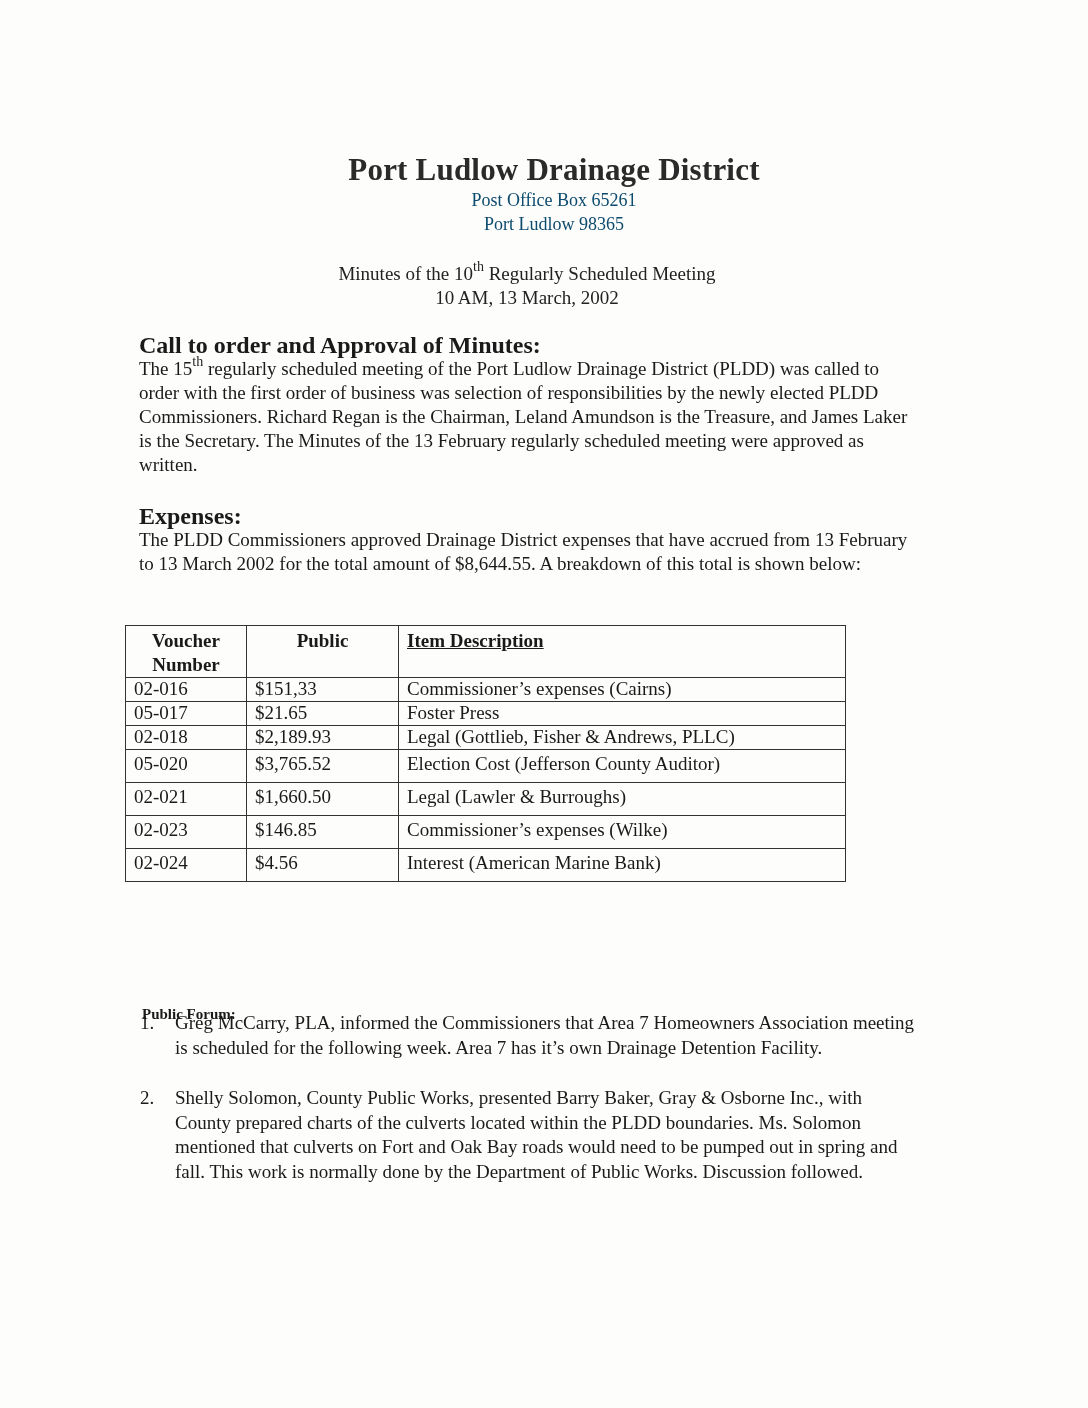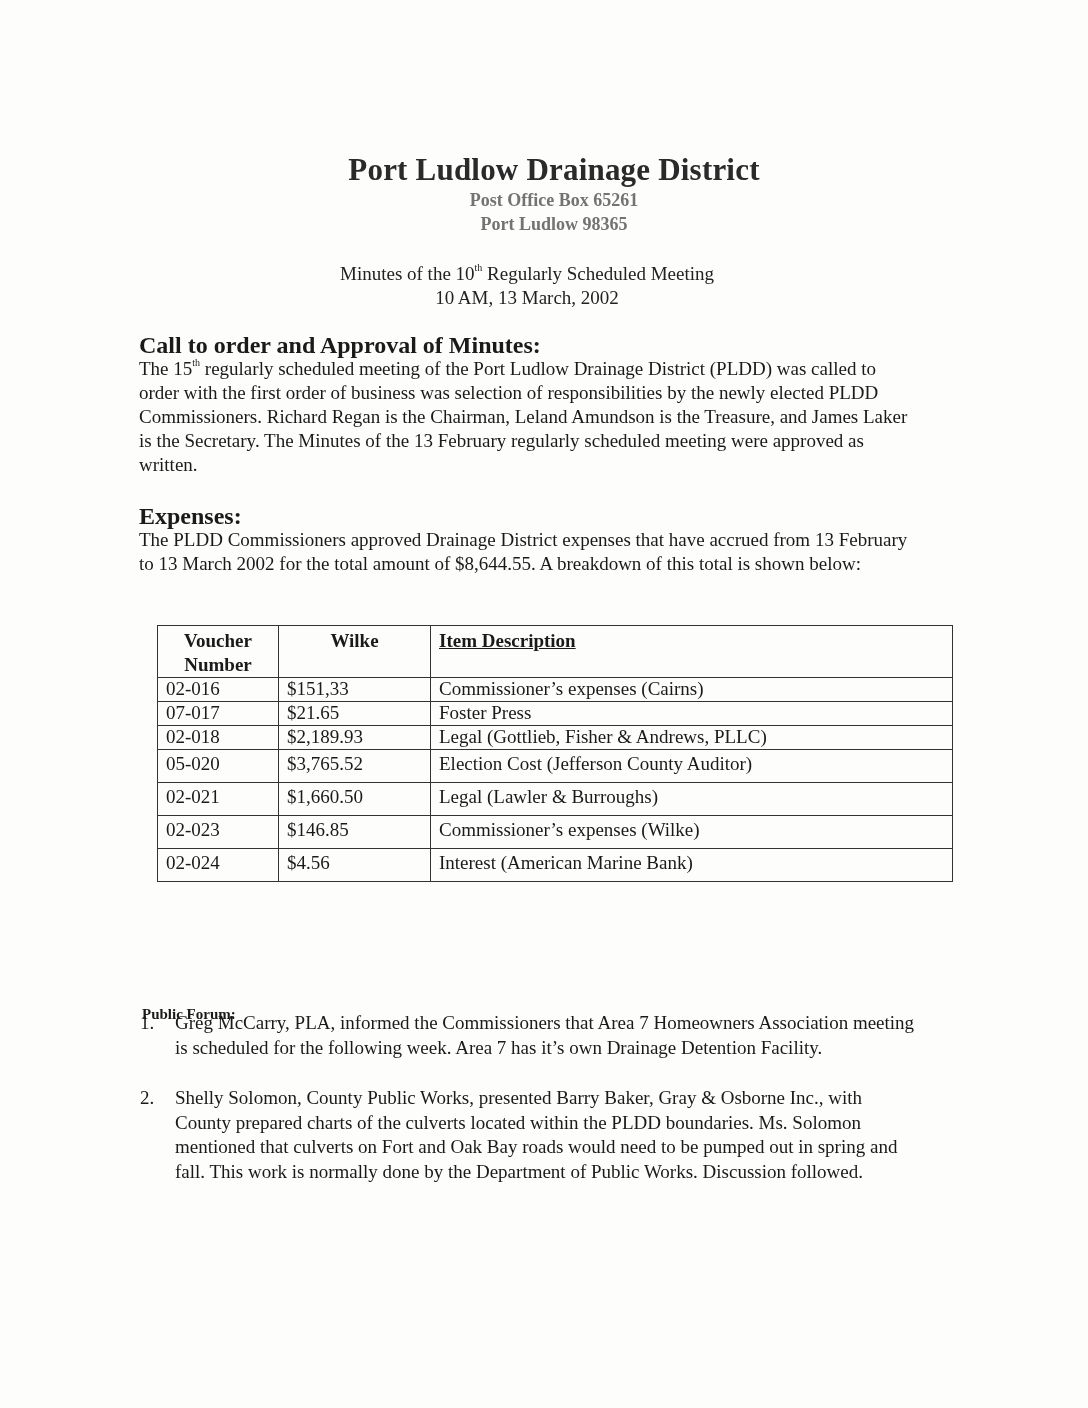--- a/index.html
+++ b/index.html
@@ -7,31 +7,31 @@
     width: 1088px; height: 1408px;
     background: #fdfdfb;
     color: #1a1a1a;
     font-family: "Liberation Serif", serif;
     position: relative;
     overflow: hidden;
   }
   .page { position: absolute; left: 0; top: 0; width: 1088px; height: 1408px; }
   .header { position: absolute; top: 152px; left: 0; width: 1048px; text-align: center; margin-left: 30px; }
   .title { font-size: 31px; font-weight: bold; color: #2a2a2a; letter-spacing: 0.2px; line-height: 36px; }
-  .addr { font-size: 18px; font-weight: bold; color: #737373; line-height: 24px; }
+  .addr { font-size: 18px; font-weight: normal; color: #0c4a6e; line-height: 24px; }
   .minutes { position: absolute; top: 262px; left: 0; width: 1054px; text-align: center; font-size: 19px; line-height: 24px; color: #222; }
-  sup { font-size: 10px; vertical-align: 9px; line-height: 0; }
+  sup { font-size: 14px; vertical-align: 9px; line-height: 0; }
   .section { position: absolute; left: 139px; width: 770px; font-size: 19px; line-height: 24px; }
   .section h3 { margin: 0; font-size: 24px; font-weight: bold; line-height: 24px; }
   .section p { margin: 0; }
   #sec-call { top: 333px; }
   #sec-exp { top: 504px; }
   table.exp {
-    position: absolute; left: 125px; top: 625px; width: 796px;
-    border-collapse: collapse; font-size: 19px; line-height: 22px; margin-left: 32px;
+    position: absolute; left: 125px; top: 625px; width: 721px;
+    border-collapse: collapse; font-size: 19px; line-height: 22px;
   }
   table.exp td, table.exp th { border: 1.3px solid #333; padding: 0 8px; text-align: left; vertical-align: top; }
   table.exp th { font-weight: bold; font-size: 19px; line-height: 24px; padding-top: 3px; height: 46px; text-align: center; }
   table.exp th.desc { text-align: left; text-decoration: underline; }
   table.exp td { height: 23px; }
   table.exp tr.tall td { height: 29px; padding-top: 3px; }
   .c1 { width: 104px; } .c2 { width: 135px; }
   #sec-forum-h { position: absolute; top: 978px; left: 142px; font-size: 15px; font-weight: bold; margin-top: 28px; }
   ol.forum { position: absolute; left: 140px; top: 1011px; width: 780px; margin: 0; padding: 0; list-style: none; font-size: 19px; line-height: 24.5px; }
   ol.forum li { position: relative; padding-left: 35px; margin-bottom: 26px; }
@@ -60,32 +60,32 @@
 
   <div class="section" id="sec-exp">
     <h3>Expenses:</h3>
     <p>The PLDD Commissioners approved Drainage District expenses that have accrued from 13 February to 13 March 2002 for the total amount of $8,644.55.  A breakdown of this total is shown below:</p>
   </div>
 
   <table class="exp">
     <thead>
       <tr>
         <th class="c1">Voucher Number</th>
-        <th class="c2">Wilke</th>
+        <th class="c2">Public</th>
         <th class="desc">Item Description</th>
       </tr>
     </thead>
     <tbody id="exp-body">
         <tr>
           <td>02-016</td>
           <td>$151,33</td>
           <td>Commissioner’s expenses (Cairns)</td>
         </tr>
         <tr>
-          <td>07-017</td>
+          <td>05-017</td>
           <td>$21.65</td>
           <td>Foster Press</td>
         </tr>
         <tr>
           <td>02-018</td>
           <td>$2,189.93</td>
           <td>Legal (Gottlieb, Fisher &amp; Andrews, PLLC)</td>
         </tr>
         <tr class="tall">
           <td>05-020</td>

